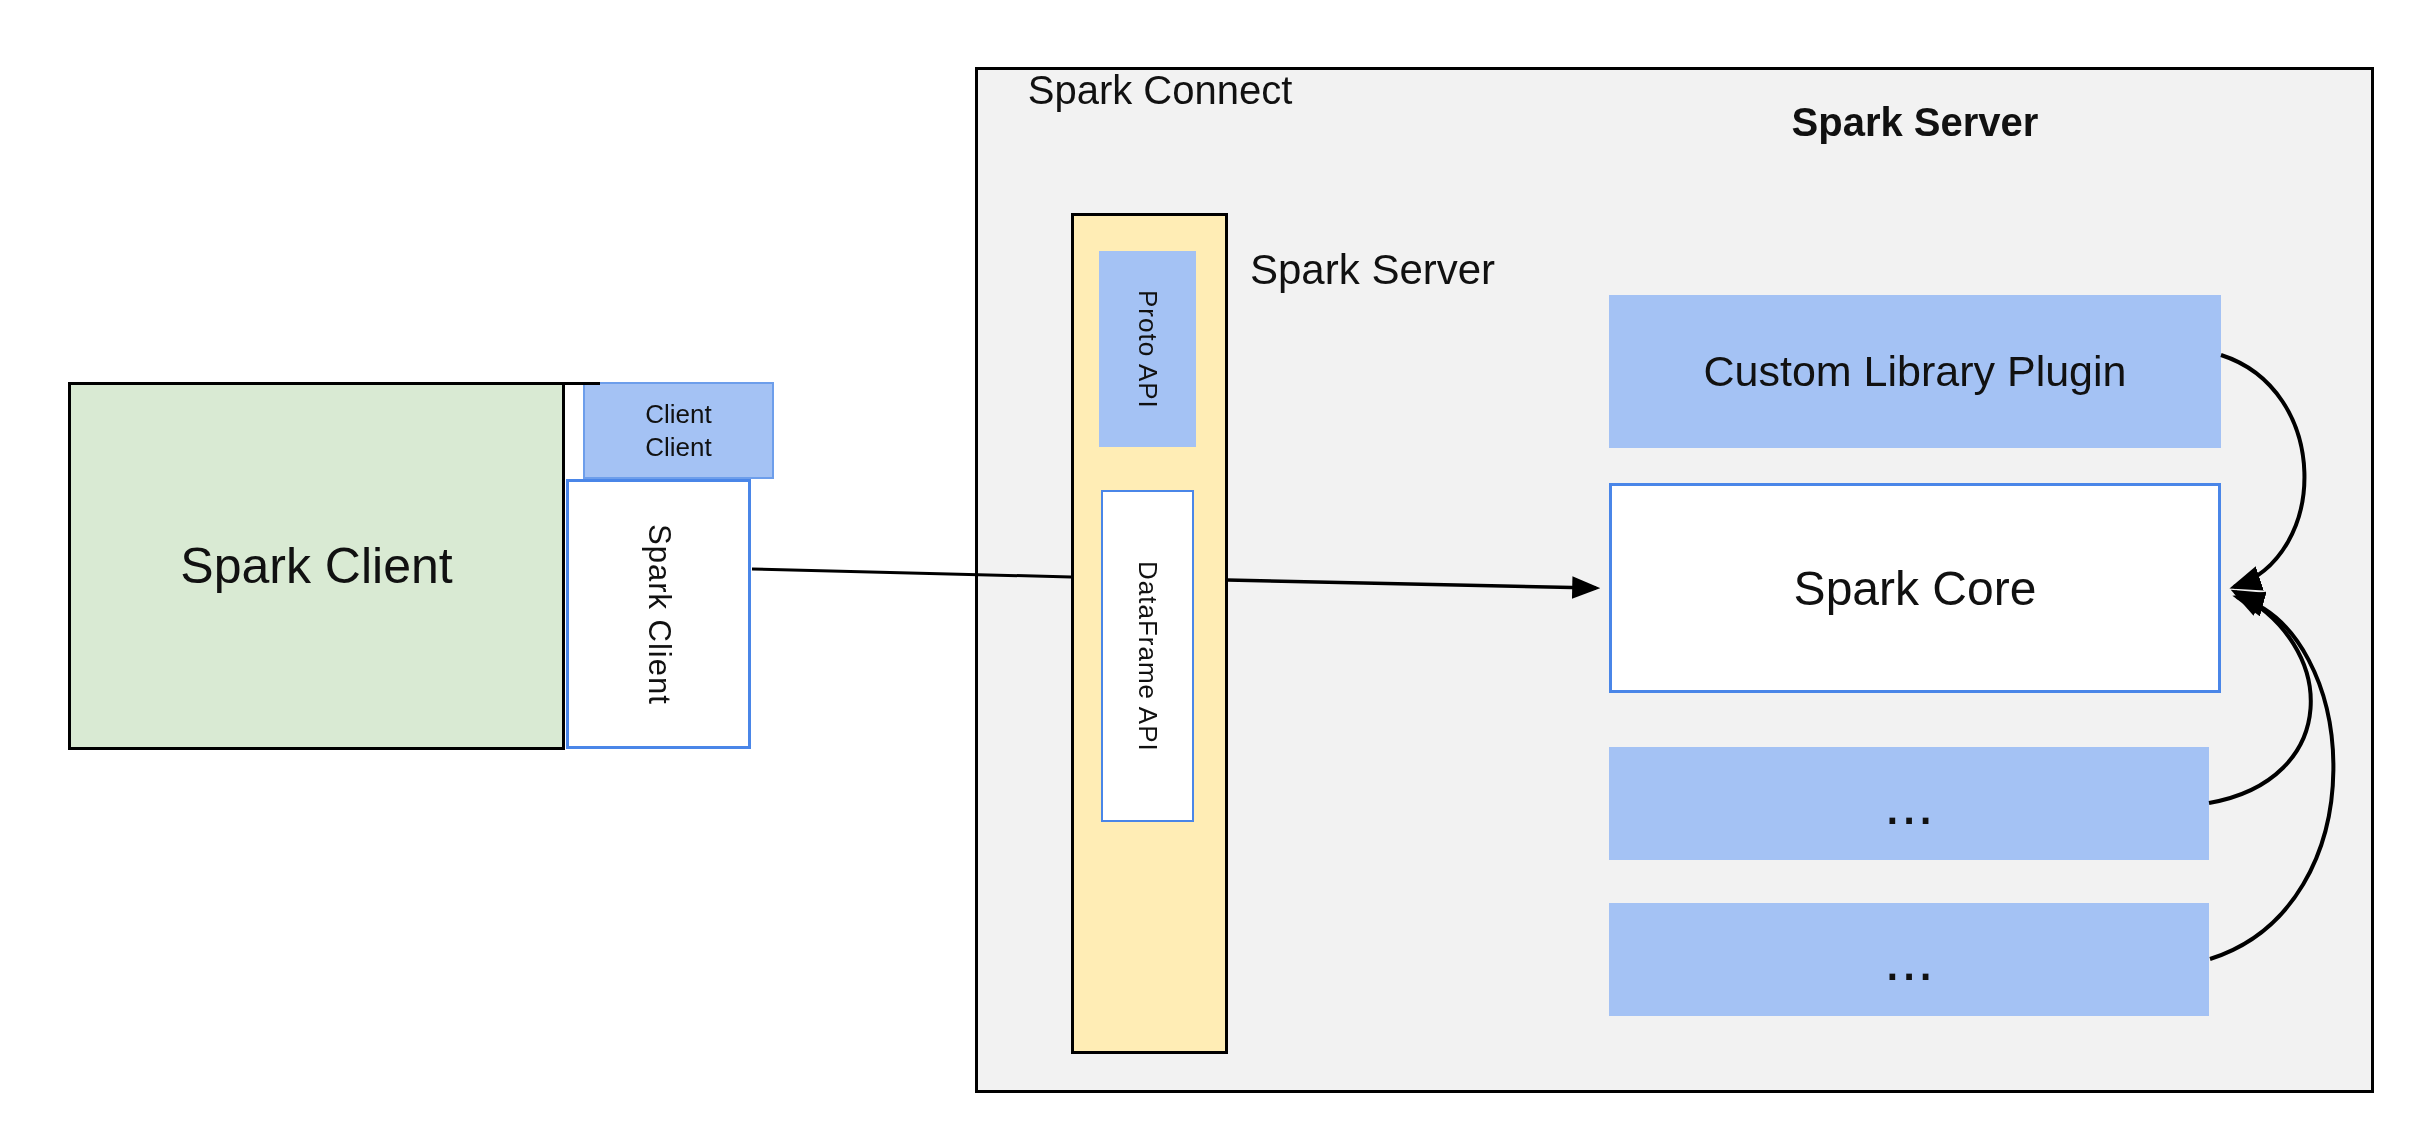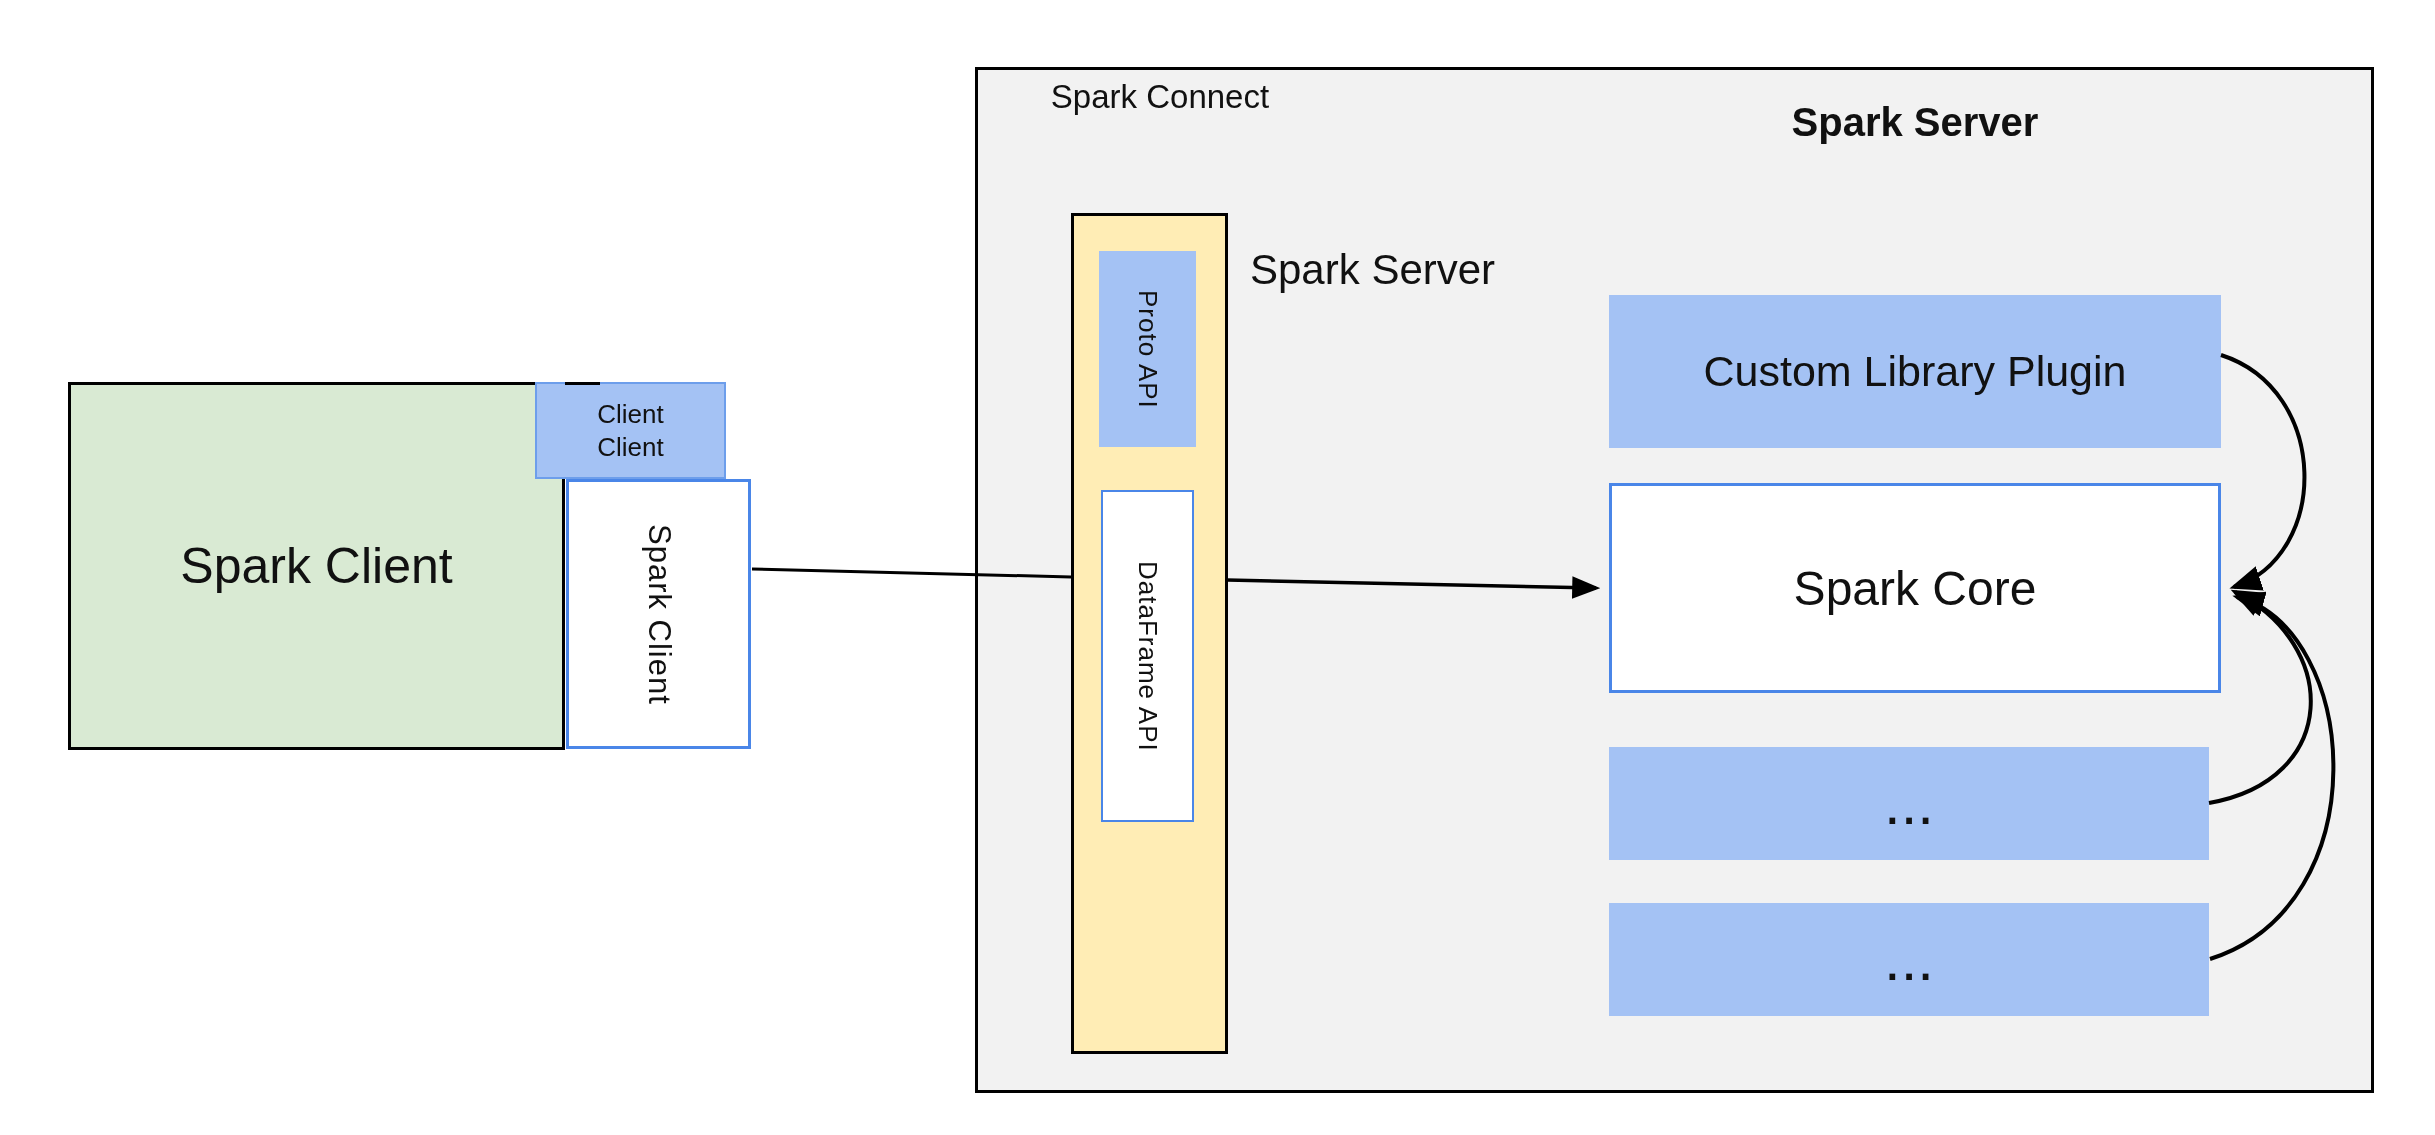--- a/index.html
+++ b/index.html
@@ -16,28 +16,28 @@
   .abs{position:absolute; box-sizing:border-box;}
   .box{display:flex; align-items:center; justify-content:center; text-align:center;}
   .vtext{writing-mode:vertical-rl; text-orientation:mixed; letter-spacing:1px;}
 
   #server-container{left:975px; top:67px; width:1399px; height:1026px;
     background:var(--container-fill); border:3px solid var(--container-border);}
 
   #client-app-box{left:68px; top:382px; width:497px; height:368px;
     background:var(--green-fill); border:3px solid #000;
     font-size:50px; line-height:64px;}
-  #client-package-box{left:535px; top:382px; width:191px; height:97px;
+  #client-package-box{left:583px; top:382px; width:191px; height:97px;
     background:var(--blue-fill); border:2px solid var(--package-border);
     font-size:26px; line-height:33px;}
   #spark-client-box{left:566px; top:479px; width:185px; height:270px;
     background:#fff; border:3px solid var(--blue-border); font-size:31px;}
 
-  #connect-api-label{left:995px; top:70px; width:330px; text-align:center;
-    font-size:33px; line-height:53px;}
+  #connect-api-label{left:995px; top:64px; width:330px; text-align:center;
+    font-size:40px; line-height:53px;}
   #server-library-box{left:1071px; top:213px; width:157px; height:841px;
     background:var(--yellow-fill); border:3px solid #000;}
   #proto-api-box{left:1099px; top:251px; width:97px; height:196px;
     background:var(--blue-fill); font-size:26px;}
   #dataframe-api-box{left:1101px; top:490px; width:93px; height:332px;
     background:#fff; border:2px solid var(--blue-border); font-size:26px;}
   #server-library-label{left:1250px; top:242px; width:430px; text-align:left;
     font-size:42px; line-height:55px;}
 
   #server-title{left:1609px; top:100px; width:612px; text-align:center;

